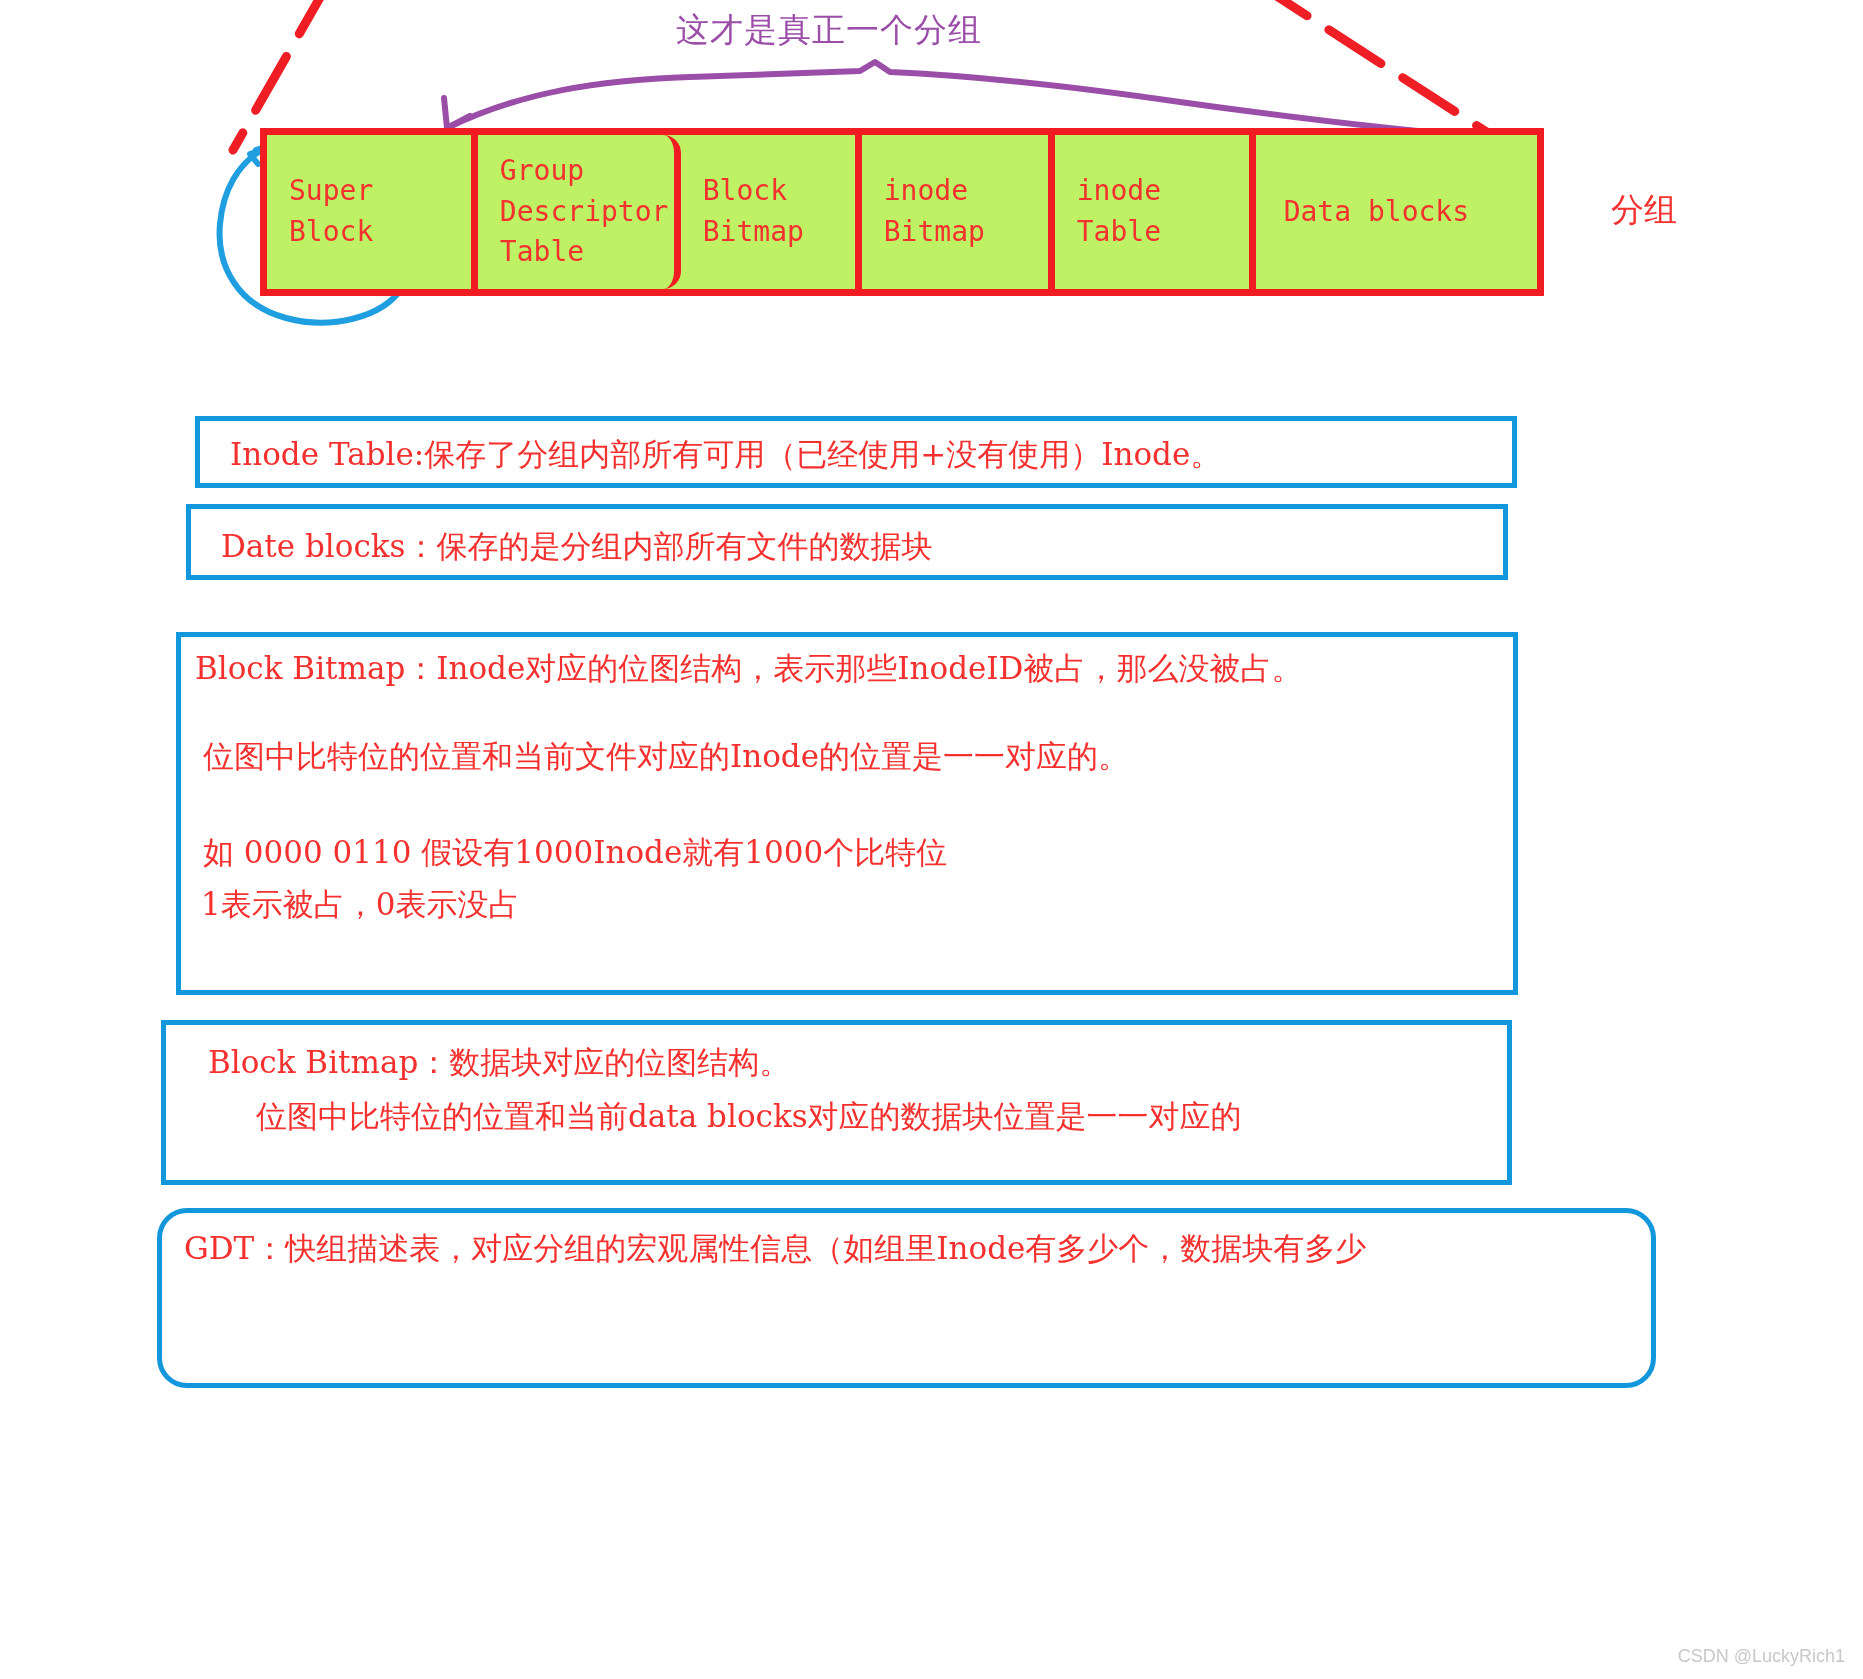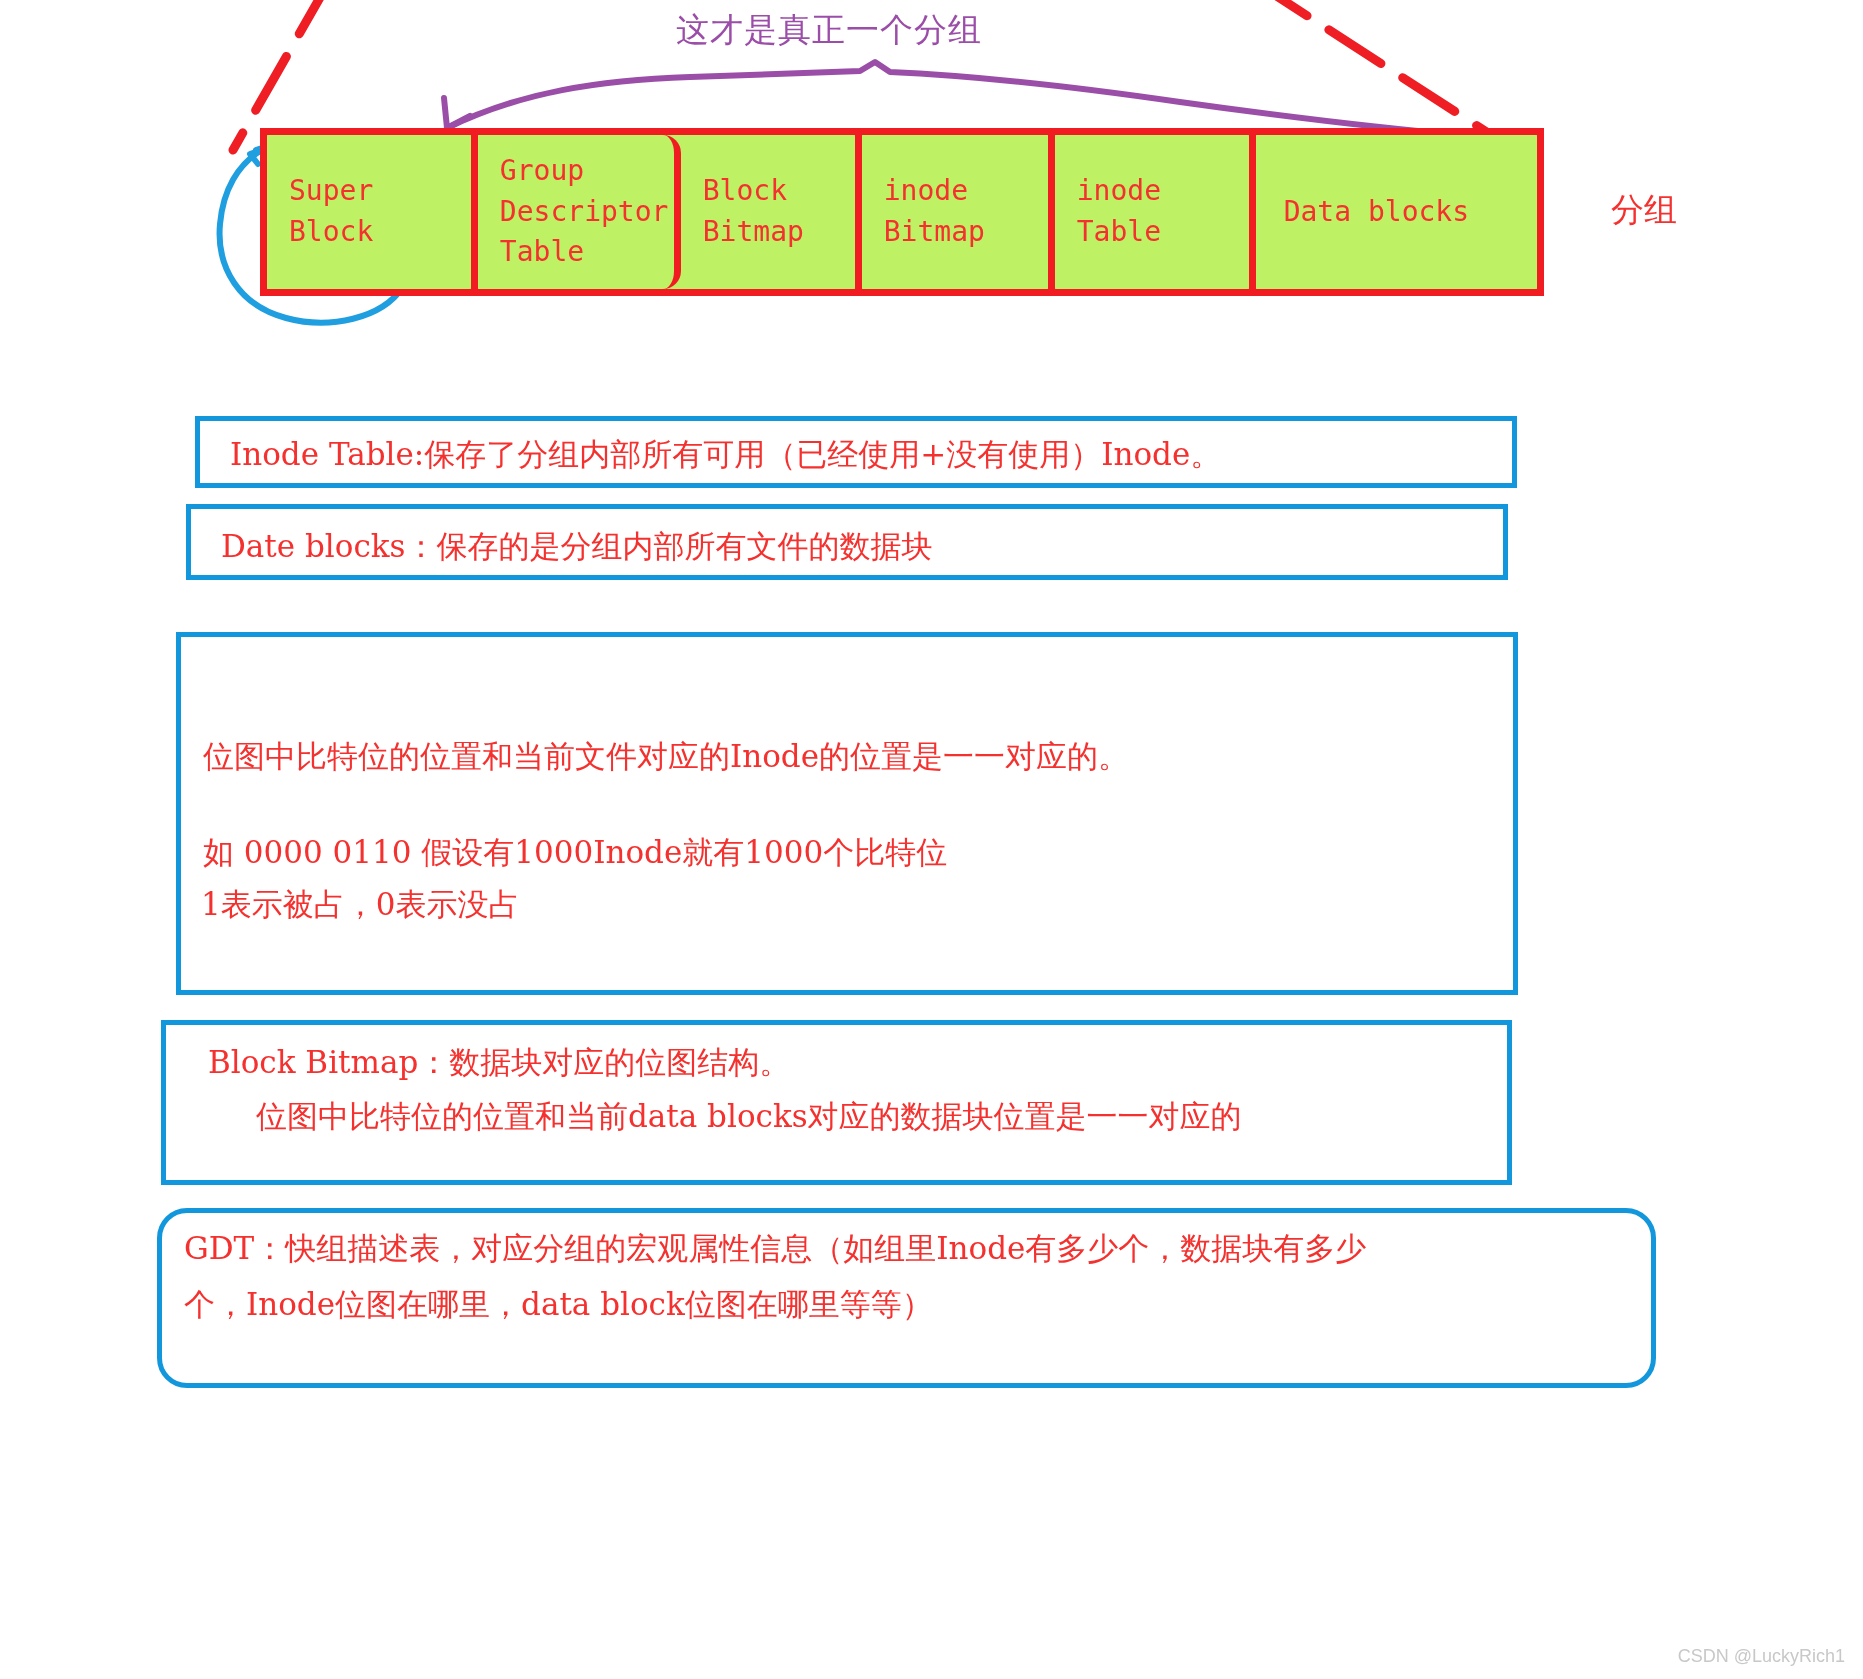--- a/index.html
+++ b/index.html
@@ -206,28 +206,28 @@
 
 <div class="note-box" id="note-inode-table">
   <div class="note-line">Inode Table:保存了分组内部所有可用（已经使用+没有使用）Inode。</div>
 </div>
 
 <div class="note-box" id="note-data-blocks">
   <div class="note-line">Date blocks：保存的是分组内部所有文件的数据块</div>
 </div>
 
 <div class="note-box" id="note-block-bitmap">
+  <div class="note-line l1">Block Bitmap：Inode对应的位图结构，表示那些InodeID被占，那么没被占。</div>
   <div class="note-line l2">位图中比特位的位置和当前文件对应的Inode的位置是一一对应的。</div>
   <div class="note-line l3">如 0000 0110    假设有1000Inode就有1000个比特位</div>
   <div class="note-line l4">1表示被占，0表示没占</div>
 </div>
 
 <div class="note-box" id="note-block-bitmap-2">
   <div class="note-line l1">Block Bitmap：数据块对应的位图结构。</div>
   <div class="note-line l2">位图中比特位的位置和当前data blocks对应的数据块位置是一一对应的</div>
 </div>
 
 <div class="note-box" id="note-gdt">
   <div class="note-line l1">GDT：快组描述表，对应分组的宏观属性信息（如组里Inode有多少个，数据块有多少</div>
-  <div class="note-line l2">个，Inode位图在哪里，data block位图在哪里等等）</div>
 </div>
 
 <div class="watermark">CSDN @LuckyRich1</div>
 
 </body></html>

